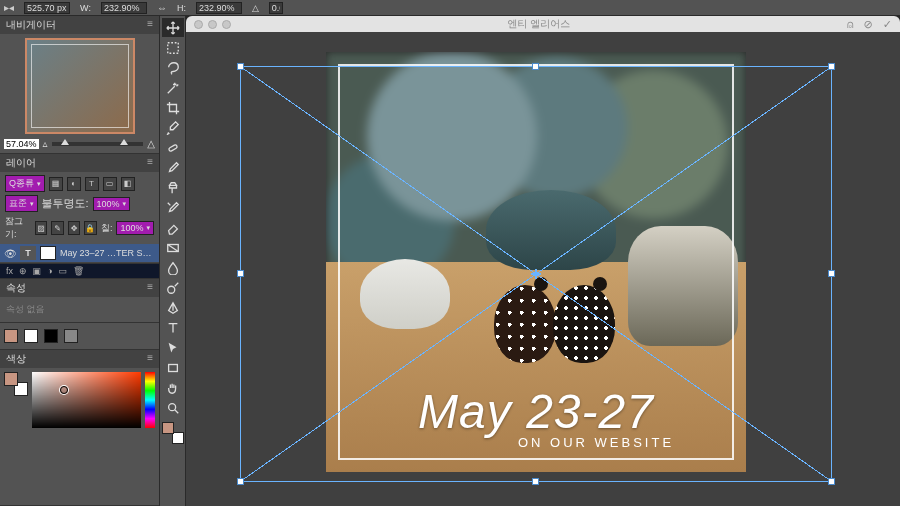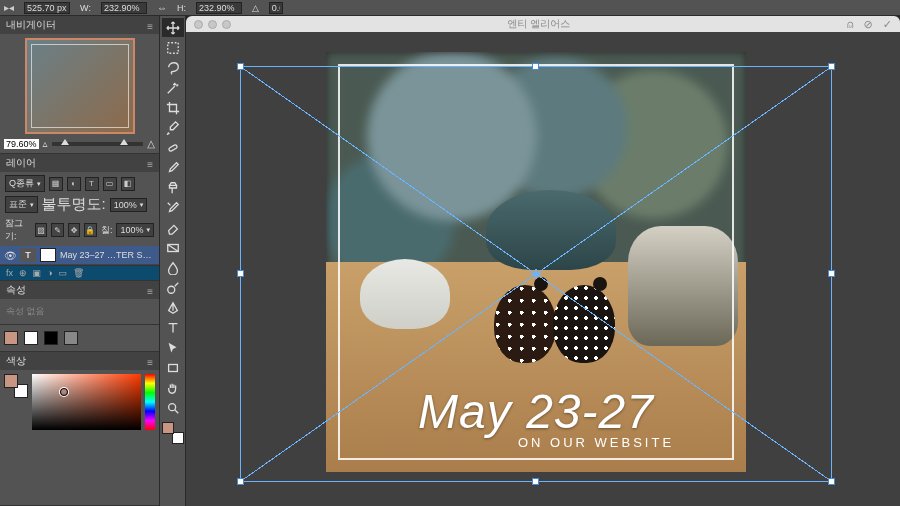--- a/index.html
+++ b/index.html
@@ -9,48 +9,48 @@
 .options-bar { position: absolute; left: 0; top: 0; right: 0; height: 16px; display: flex; align-items: center; gap: 10px; padding: 0 4px; background: #535353; border-bottom: 1px solid #2a2a2a; }
 .options-bar .arrow { color: #ccc; }
 .options-bar input { width: 46px; height: 12px; background: #3a3a3a; border: 1px solid #222; color: #ddd; font-size: 9px; padding: 0 2px; }
 .options-bar .lbl { font-size: 9px; color: #ddd; }
 .options-bar .link { color: #ddd; }
 
 
 .left-col { position: absolute; left: 0; top: 16px; width: 160px; bottom: 0; background: #535353; display: flex; flex-direction: column; border-right: 1px solid #2a2a2a; }
 
 .panel { border-bottom: 1px solid #333; }
-.panel-title { background: #424242; padding: 2px 6px; font-size: 10px; color: #ddd; display:flex; align-items:flex-end; justify-content:space-between;}
+.panel-title { background: #424242; padding: 2px 6px; font-size: 10px; color: #ddd; display:flex; align-items:flex-start; justify-content:space-between;}
 .panel-title .x { color:#aaa; cursor:pointer;}
 
 .nav-body { padding: 4px; display:flex; flex-direction:column; align-items:center; }
 .nav-thumb { width: 110px; height: 96px; background: linear-gradient(135deg,#6a8088,#8d6a4a); border: 2px solid #c86; position:relative; overflow:hidden;}
 .nav-thumb::after{content:"";position:absolute;inset:4px;border:1px solid rgba(255,255,255,.6);}
 .nav-slider { display:flex; align-items:center; gap:4px; margin-top:4px; width:100%; }
 .nav-slider .pct { background:#fff; color:#000; font-size:9px; padding:0 2px;}
 .nav-slider .track{flex:1;height:4px;background:#333;position:relative;}
 .nav-slider .track::before,.nav-slider .track::after{content:"";position:absolute;top:-3px;width:0;height:0;border-left:4px solid transparent;border-right:4px solid transparent;border-bottom:6px solid #ddd;}
 .nav-slider .track::before{left:10%;}
 .nav-slider .track::after{left:75%;}
 
 .layers-controls { padding: 3px 5px; display:flex; flex-direction:column; gap:3px; }
 .row { display:flex; align-items:center; gap:4px; }
-.sel { background:#404040;border:1px solid #222;color:#ddd;font-size:9px;padding:1px 3px; display:flex; align-items:center; gap:3px;}
+.sel { background:#a21caf;border:1px solid #222;color:#ddd;font-size:9px;padding:1px 3px; display:flex; align-items:center; gap:3px;}
 .sel .chev{font-size:7px;}
 .mini-btn{width:14px;height:14px;background:#444;border:1px solid #222;display:flex;align-items:center;justify-content:center;font-size:8px;color:#ccc;}
 
 .layer-list{display:flex;flex-direction:column;}
 .layer{display:flex;align-items:center;gap:4px;padding:2px 4px;border-bottom:1px solid #444;}
 .layer.sel-row{background:#3d5a8a;}
 .eye{width:12px;text-align:center;color:#ddd;}
 .layer-thumb{width:16px;height:14px;background:#fff;border:1px solid #222;}
 .layer-thumb.mask{background:#000;}
 .type-icon{width:16px;height:14px;background:#555;display:flex;align-items:center;justify-content:center;font-size:9px;font-weight:bold;}
 .layer-name{font-size:9px;color:#ddd;white-space:nowrap;overflow:hidden;text-overflow:ellipsis;flex:1;}
-.layer-foot{display:flex;gap:6px;padding:2px 6px;background:#0c4a6e;border-top:1px solid #333;}
+.layer-foot{display:flex;gap:6px;padding:2px 6px;background:#0f172a;border-top:1px solid #333;}
 .layer-foot span{font-size:9px;color:#aaa;}
 
 .props-body{padding:6px;font-size:9px;color:#888;}
 
 .swatch-body{padding:4px;display:flex;gap:6px;flex-wrap:wrap;}
 .swatch{width:14px;height:14px;border:1px solid #222;}
 
 .color-body{padding:4px;display:flex;gap:4px;align-items:flex-start;}
 .fgbg{position:relative;width:24px;height:24px;}
 .fg,.bg{position:absolute;width:14px;height:14px;border:1px solid #222;}
@@ -136,21 +136,21 @@
 <div class="left-col">
 
   <div class="panel">
     <div class="panel-title">
         <span>내비게이터</span>
         <span class="x">≡</span>
       </div>
     <div class="nav-body">
       <div class="nav-thumb"></div>
       <div class="nav-slider">
-        <span class="pct">79.60%</span>
+        <span class="pct">57.04%</span>
         <span>▵</span>
         <div class="track"></div>
         <span>△</span>
       </div>
     </div>
   </div>
 
   <div class="panel">
     <div class="panel-title">
         <span>레이어</span>
@@ -166,21 +166,21 @@
         <div class="mini-btn">◐</div>
         <div class="mini-btn">T</div>
         <div class="mini-btn">▭</div>
         <div class="mini-btn">◧</div>
       </div>
       <div class="row">
         <div class="sel">
             <span>표준</span>
             <span class="chev">▾</span>
           </div>
-        <span style="font-size:15px">불투명도:</span>
+        <span style="font-size:11px">불투명도:</span>
         <div class="sel">
             <span>100%</span>
             <span class="chev">▾</span>
           </div>
       </div>
       <div class="row">
         <span style="font-size:9px">잠그기:</span>
         <div class="mini-btn">▨</div>
         <div class="mini-btn">✎</div>
         <div class="mini-btn">✥</div>

